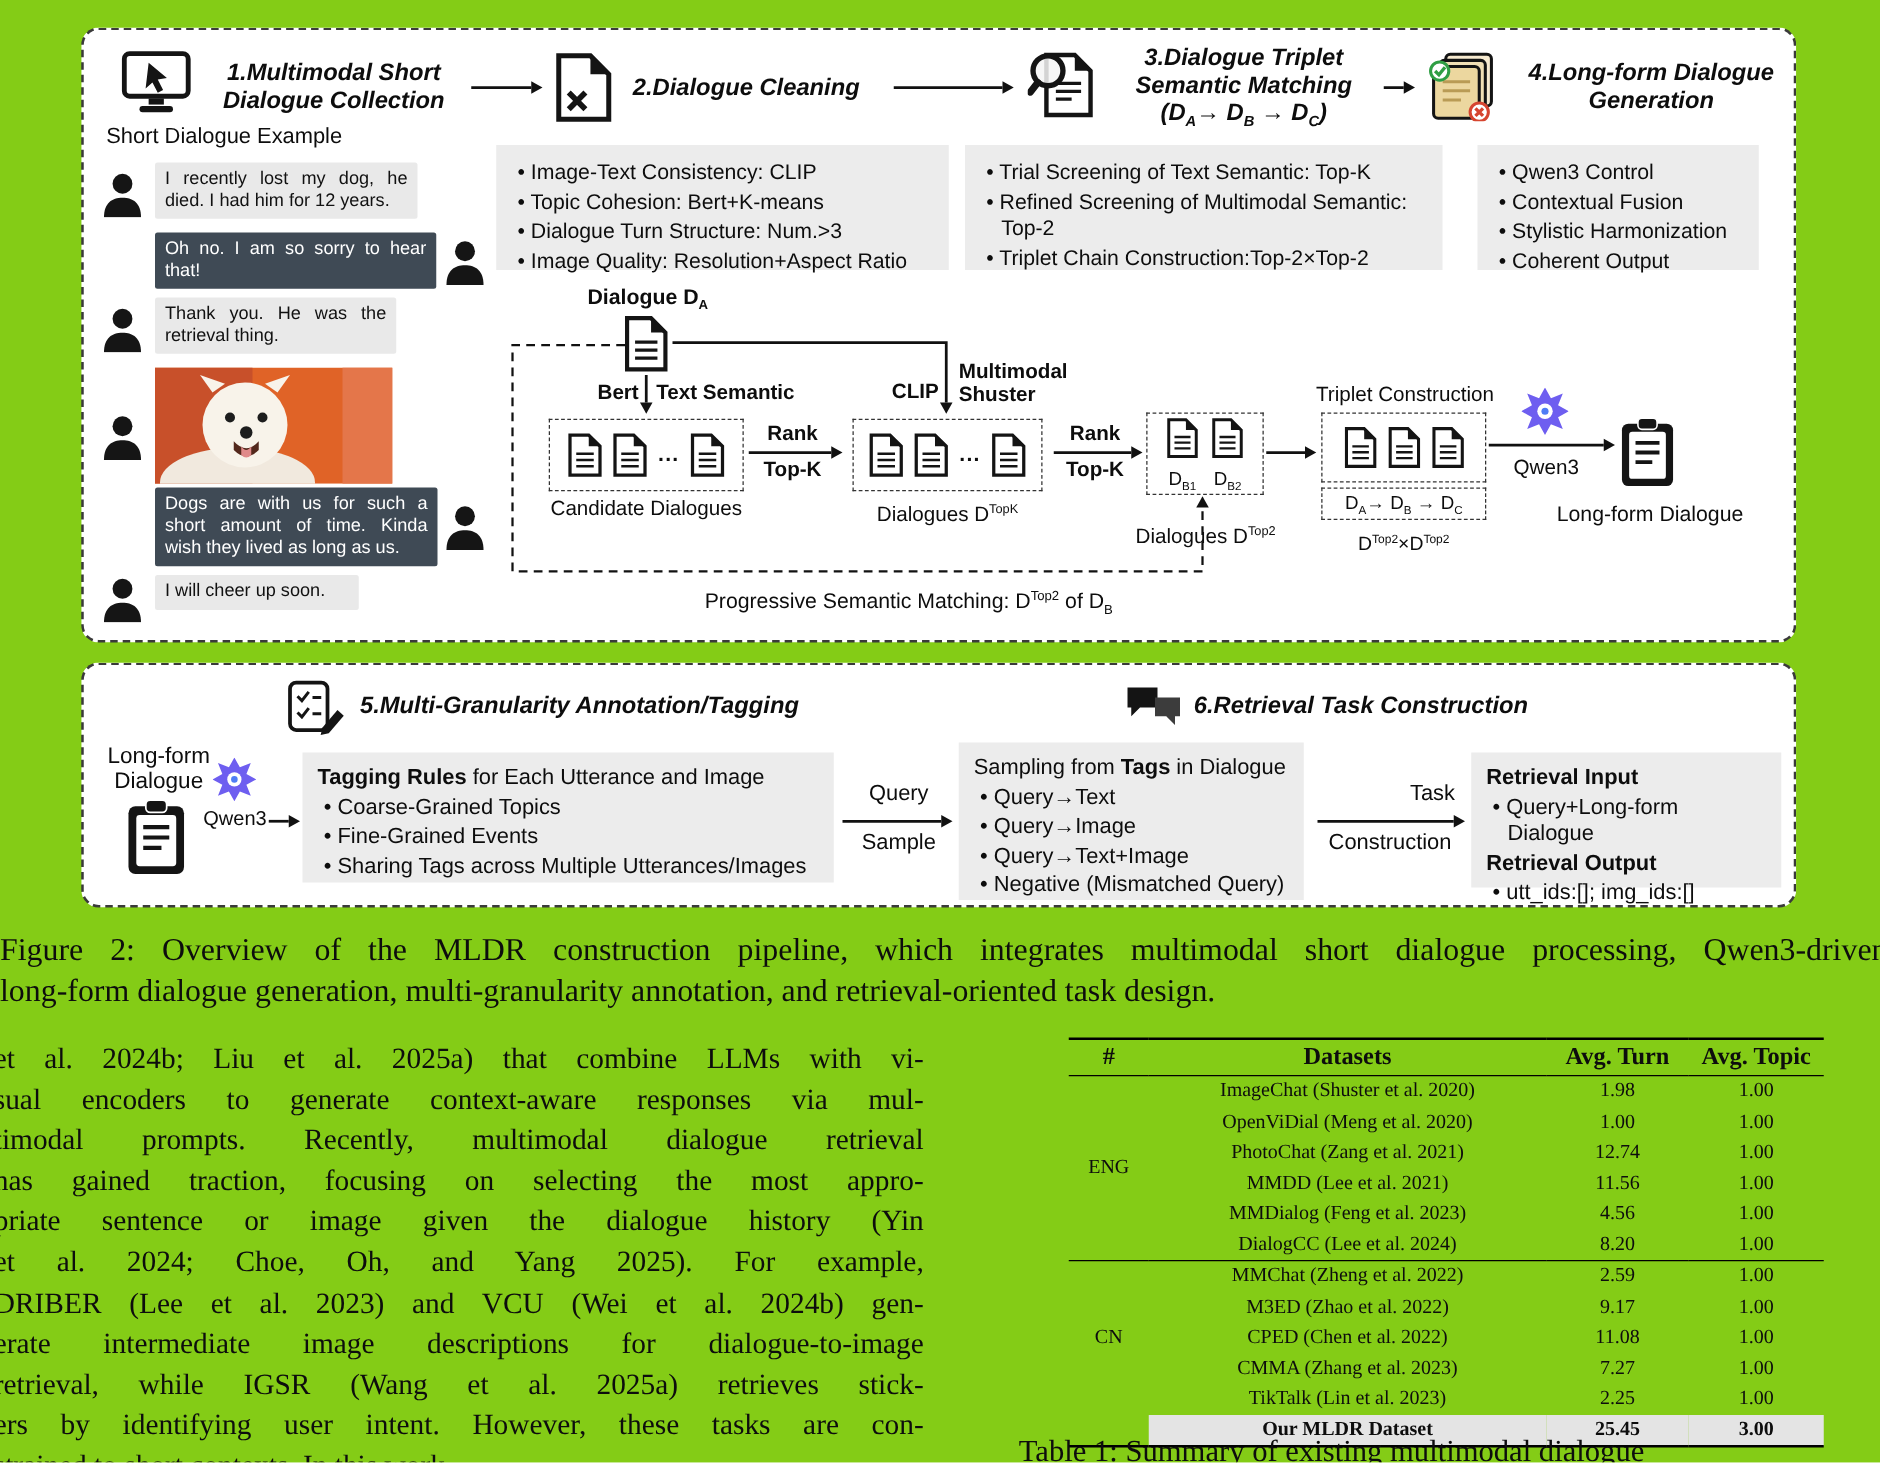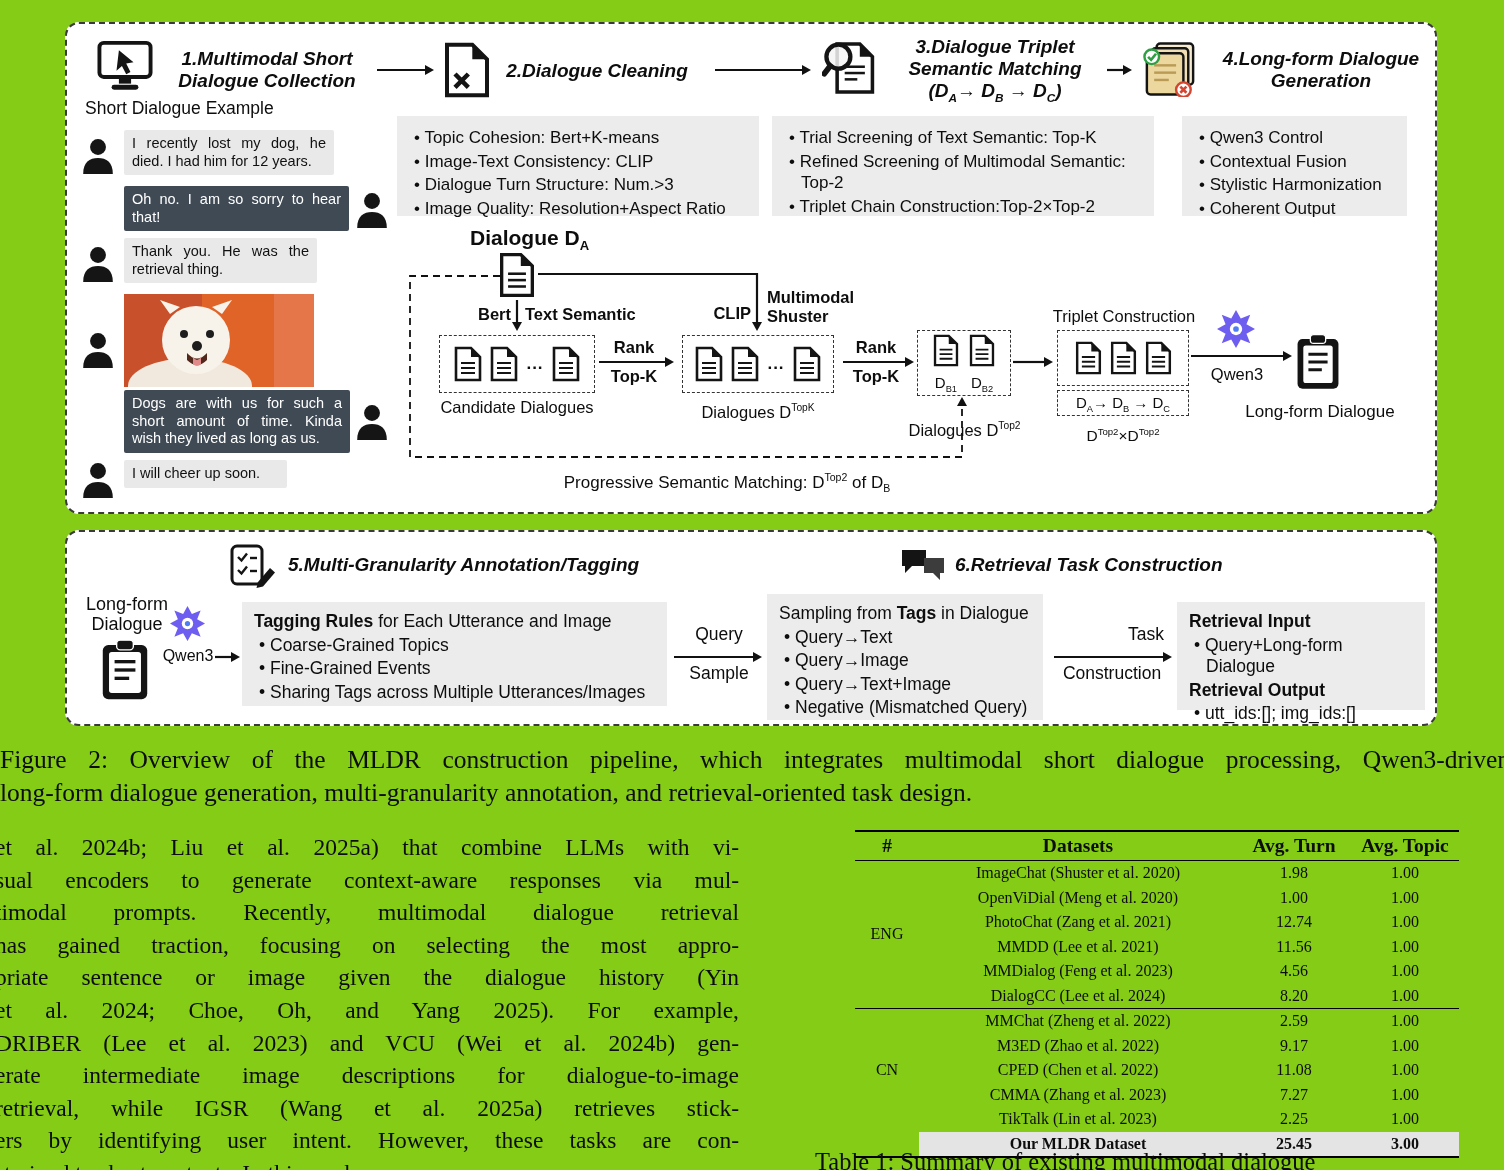--- a/index.html
+++ b/index.html
@@ -163,22 +163,22 @@
     </div>
     <svg class="abs" style="left:1075px;top:16px;" width="56" height="58" viewBox="0 0 46 46">
         <use href="#sym-cards"></use>
       </svg>
     <div class="abs step-title" style="left:1138px;top:24px;width:232px;">
       <div>4.Long-form Dialogue</div>
         <div>Generation</div>
     </div>
 
     <div class="gbox" style="left:330px;top:92px;width:362px;height:100px;">
+      <div class="bl">Image-Text Consistency: CLIP</div>
       <div class="bl">Topic Cohesion: Bert+K-means</div>
-      <div class="bl">Image-Text Consistency: CLIP</div>
       <div class="bl">Dialogue Turn Structure: Num.&gt;3</div>
       <div class="bl">Image Quality: Resolution+Aspect Ratio</div>
     </div>
     <div class="gbox" style="left:705px;top:92px;width:382px;height:100px;">
       <div class="bl">Trial Screening of Text Semantic: Top-K</div>
       <div class="bl">Refined Screening of Multimodal Semantic: Top-2</div>
       <div class="bl">Triplet Chain Construction:Top-2×Top-2</div>
     </div>
     <div class="gbox" style="left:1115px;top:92px;width:225px;height:100px;">
       <div class="bl">Qwen3 Control</div>
@@ -225,21 +225,21 @@
     <div class="bubble dark" style="left:57px;top:366px;width:226px;">Dogs are with us for such a short amount of time. Kinda wish they lived as long as us.</div>
     <svg class="abs" style="left:289px;top:380px;" width="32" height="36" viewBox="0 0 30 34">
         <use href="#sym-person"></use>
       </svg>
 
     <svg class="abs" style="left:15px;top:438px;" width="32" height="36" viewBox="0 0 30 34">
         <use href="#sym-person"></use>
       </svg>
     <div class="bubble" style="left:57px;top:436px;width:163px;">I will cheer up soon.</div>
 
-    <div class="flabel fb" style="left:403px;top:204px;width:130px;font-size:21px;"><span>Dialogue D</span><sub>A</sub></div>
+    <div class="flabel fb" style="left:403px;top:204px;width:130px;font-size:17px;"><span>Dialogue D</span><sub>A</sub></div>
     <svg class="abs" style="left:432px;top:228px;" width="36" height="46" viewBox="0 0 28 36">
         <use href="#sym-doc"></use>
       </svg>
 
     <div class="flabel fb" style="left:398px;top:281px;width:46px;text-align:right;">Bert</div>
     <div class="flabel fb" style="left:458px;top:281px;width:130px;">Text Semantic</div>
 
     <div class="dbox" style="left:372px;top:311px;width:156px;height:58px;">
       <div class="docs-row">
         <svg width="28" height="36" viewBox="0 0 28 36">

